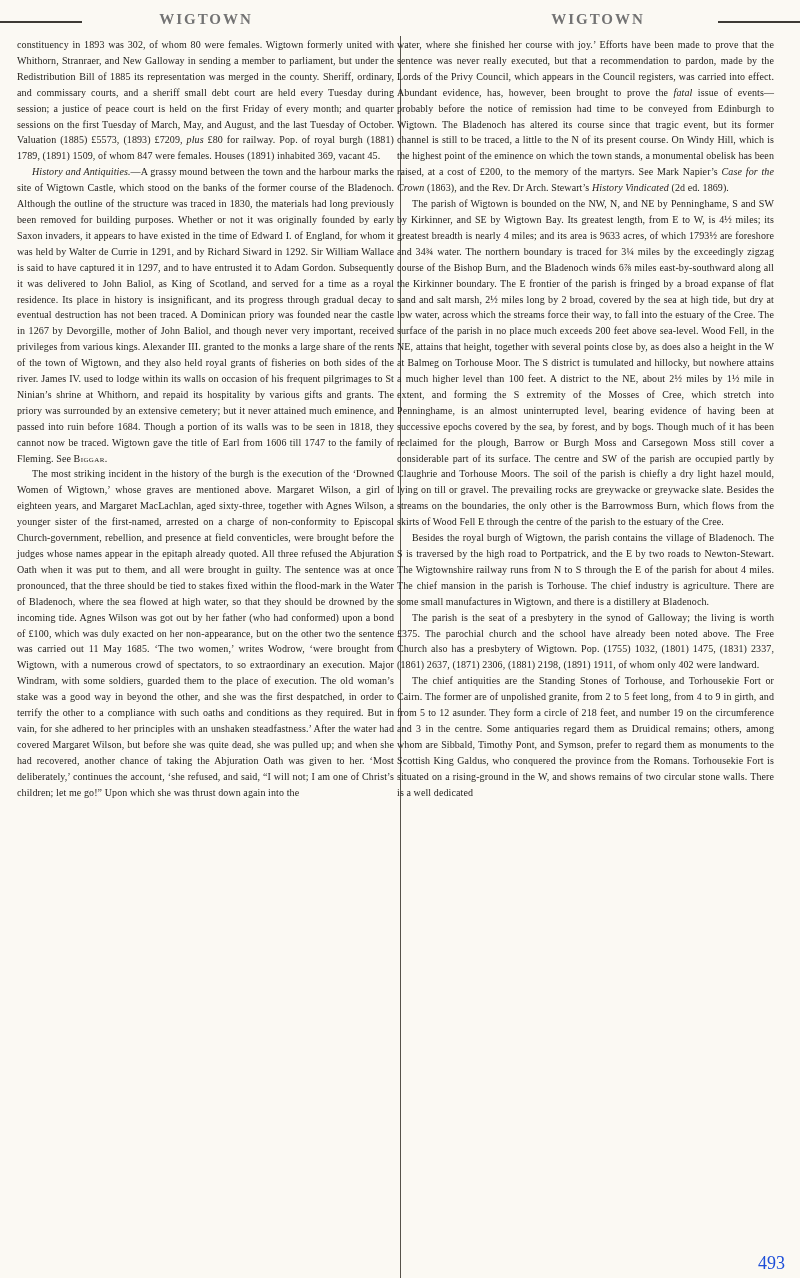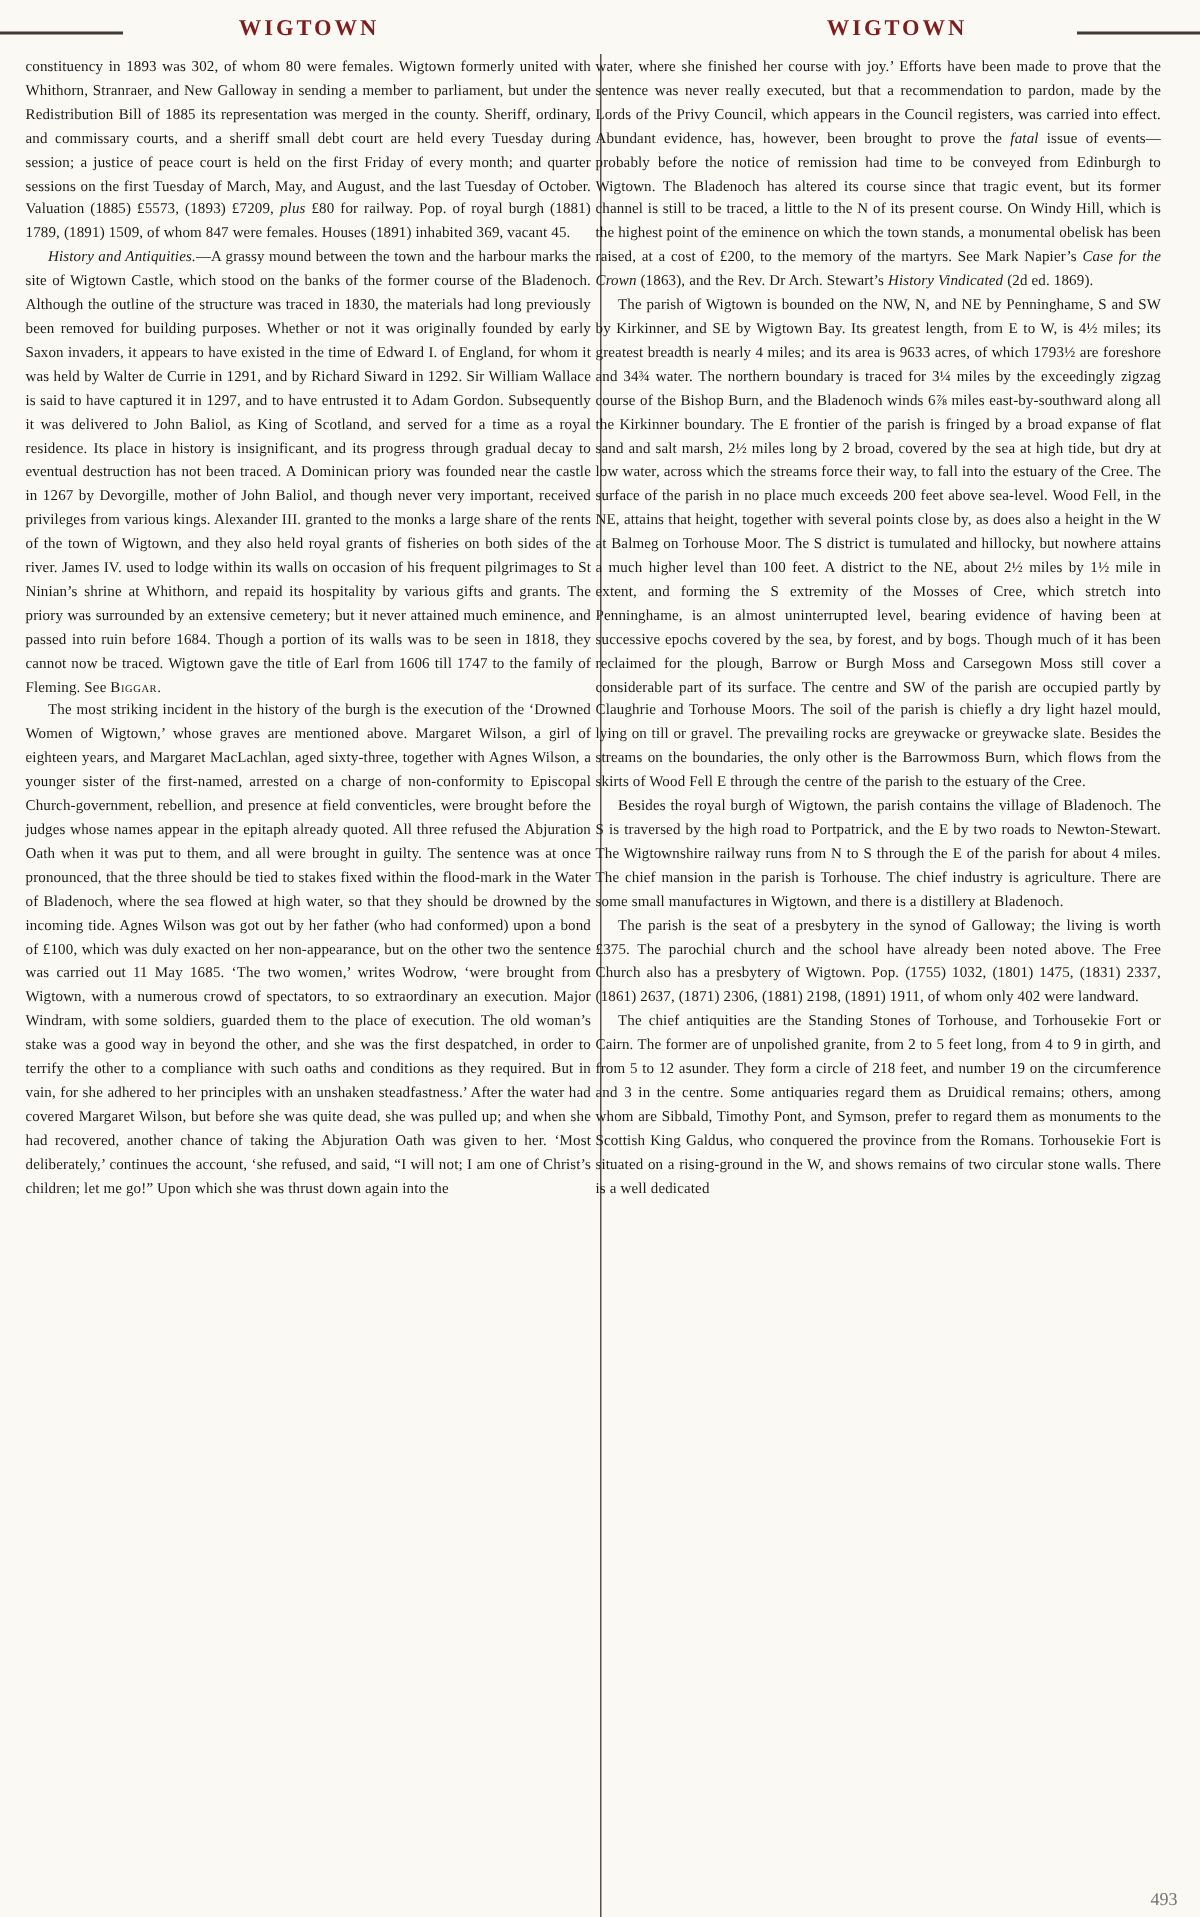--- a/index.html
+++ b/index.html
@@ -28,21 +28,21 @@
   .head-rule.left-rule  { left: 0; width: 82px; }
   .head-rule.right-rule { right: 0; width: 82px; }
   .running-head {
     position: absolute;
     top: 11px;
     width: 376px;
     text-align: center;
     font-weight: bold;
     font-size: 15px;
     letter-spacing: 2px;
-    color: #7f1d1d;
+    color: #737373;
   }
   .running-head.head-left  { left: 18px; }
   .running-head.head-right { left: 410px; }
   .divider {
     position: absolute;
     left: 400px;
     top: 36px;
     width: 1px;
     height: 1242px;
     background: #56524a;
@@ -61,22 +61,22 @@
   .column.col-left  { left: 17px; }
   .column.col-right { left: 397px; }
   .para { margin: 0; padding: 0; }
   .para.indent { text-indent: 15px; }
   .it { font-style: italic; }
   .sc { font-variant: small-caps; letter-spacing: 0.4px; margin-top: 42px; }
   .page-number {
     position: absolute;
     right: 15px;
     bottom: 4px;
-    font-size: 12px;
-    color: #737373;
+    font-size: 18px;
+    color: #1d4ed8;
   }
 </style>
 </head>
 <body>
 
 <div class="page">
   <div class="head-rule left-rule"></div>
   <div class="head-rule right-rule"></div>
   <div class="running-head head-left">WIGTOWN</div>
   <div class="running-head head-right">WIGTOWN</div>

